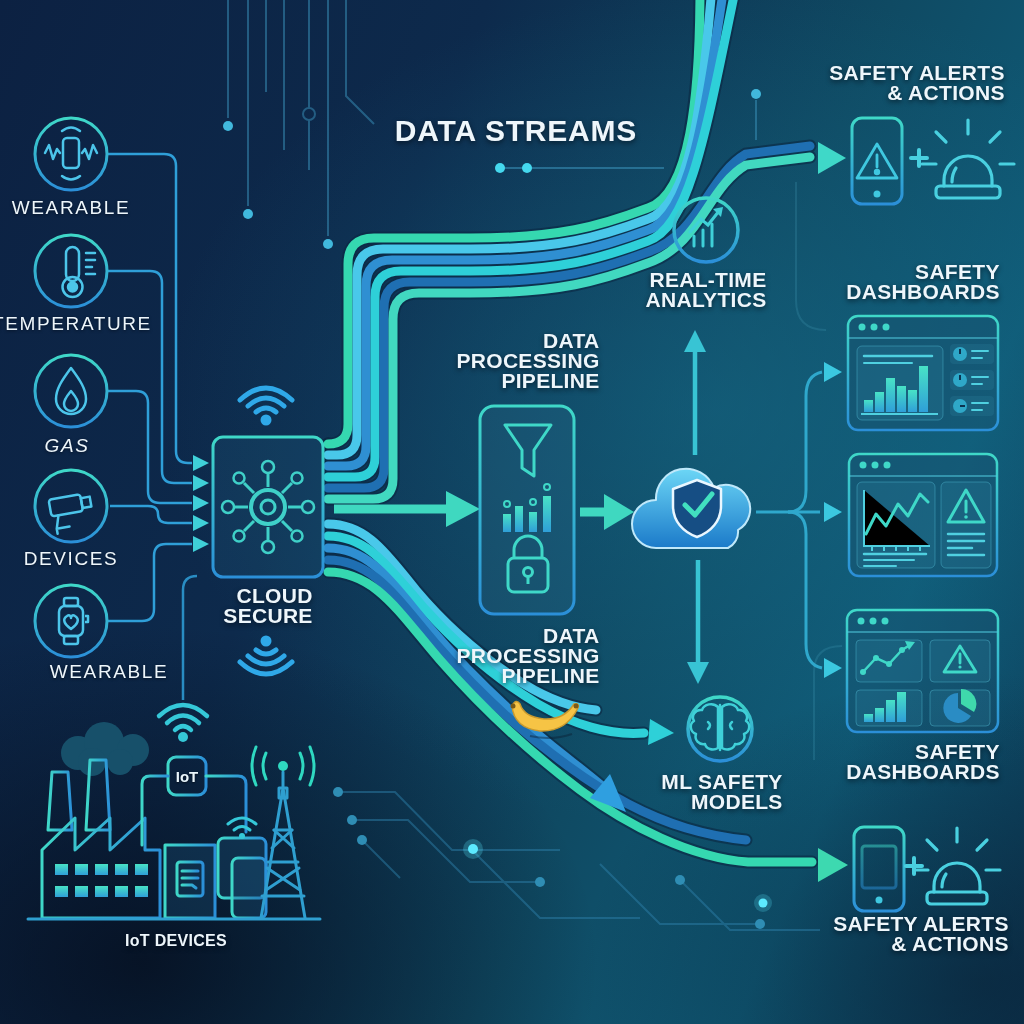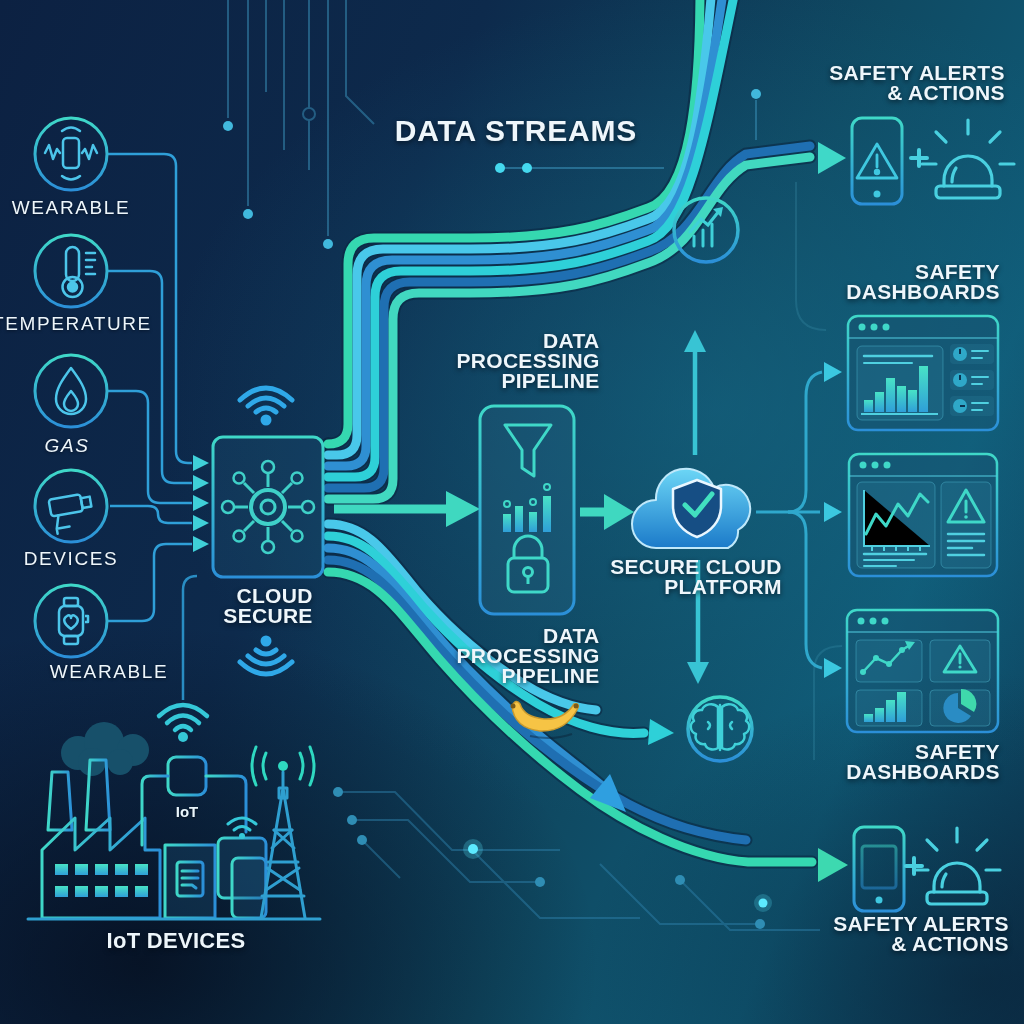--- a/index.html
+++ b/index.html
@@ -13,21 +13,21 @@
       linear-gradient(112deg,#0c2142 0%,#0d2a4c 34%,#0f4a63 62%,#0f5a76 80%,#0c3b57 100%);
   }
   svg{position:absolute;left:0;top:0;}
   .lbl{position:absolute;color:#eef6fb;font-weight:700;text-align:right;
        transform:translateX(-50%);text-shadow:0 2px 5px rgba(2,10,20,.65);
        white-space:nowrap;line-height:20px;font-size:21px;letter-spacing:.3px;}
   .sensor-lbl{font-weight:500;font-size:19px;letter-spacing:1.6px;text-shadow:0 1px 3px rgba(2,10,20,.6);}
   .big-lbl{font-size:30px;letter-spacing:.8px;}
   .chip-lbl{position:absolute;left:168px;top:757px;width:38px;height:38px;display:flex;
        align-items:center;justify-content:center;color:#eaf6fc;font-weight:700;font-size:15px;
-       text-shadow:0 1px 2px rgba(0,0,0,.5);margin-top:35px;}
+       text-shadow:0 1px 2px rgba(0,0,0,.5);}
 </style>
 </head>
 <body>
 
 <div id="stage">
 
 <svg width="1024" height="1024" viewBox="0 0 1024 1024">
   <defs>
     <linearGradient id="gradTB" x1="0" y1="0" x2="0" y2="1">
       <stop offset="0" stop-color="#3fd8c8"></stop>
@@ -556,26 +556,30 @@
   <span style="display:block">PROCESSING</span>
   <span style="display:block">PIPELINE</span>
 </div>
 
 <div class="lbl" style="left:528px;top:626px;">
   <span style="display:block">DATA</span>
   <span style="display:block">PROCESSING</span>
   <span style="display:block">PIPELINE</span>
 </div>
 
-<div class="lbl" style="left:696px;top:557px;">
-  <span style="display:block">SECURE CLOUD</span>
-  <span style="display:block">PLATFORM</span>
-</div>
-
-
+
+<div class="lbl" style="left:706px;top:270px;">
+  <span style="display:block">REAL-TIME</span>
+  <span style="display:block">ANALYTICS</span>
+</div>
+
+<div class="lbl" style="left:722px;top:772px;">
+  <span style="display:block">ML SAFETY</span>
+  <span style="display:block">MODELS</span>
+</div>
 
 <div class="lbl" style="left:917px;top:63px;">
   <span style="display:block">SAFETY ALERTS</span>
   <span style="display:block">&amp; ACTIONS</span>
 </div>
 
 <div class="lbl" style="left:923px;top:262px;">
   <span style="display:block">SAFETY</span>
   <span style="display:block">DASHBOARDS</span>
 </div>
@@ -583,16 +587,16 @@
 <div class="lbl" style="left:923px;top:742px;">
   <span style="display:block">SAFETY</span>
   <span style="display:block">DASHBOARDS</span>
 </div>
 
 <div class="lbl" style="left:921px;top:914px;">
   <span style="display:block">SAFETY ALERTS</span>
   <span style="display:block">&amp; ACTIONS</span>
 </div>
 
-<div class="lbl" style="left:176px;top:931px;font-size:22px;">IoT DEVICES</div>
+<div class="lbl" style="left:176px;top:931px;font-size:16px;">IoT DEVICES</div>
 <div class="chip-lbl">IoT</div>
 
 </div>
 
 </body></html>

